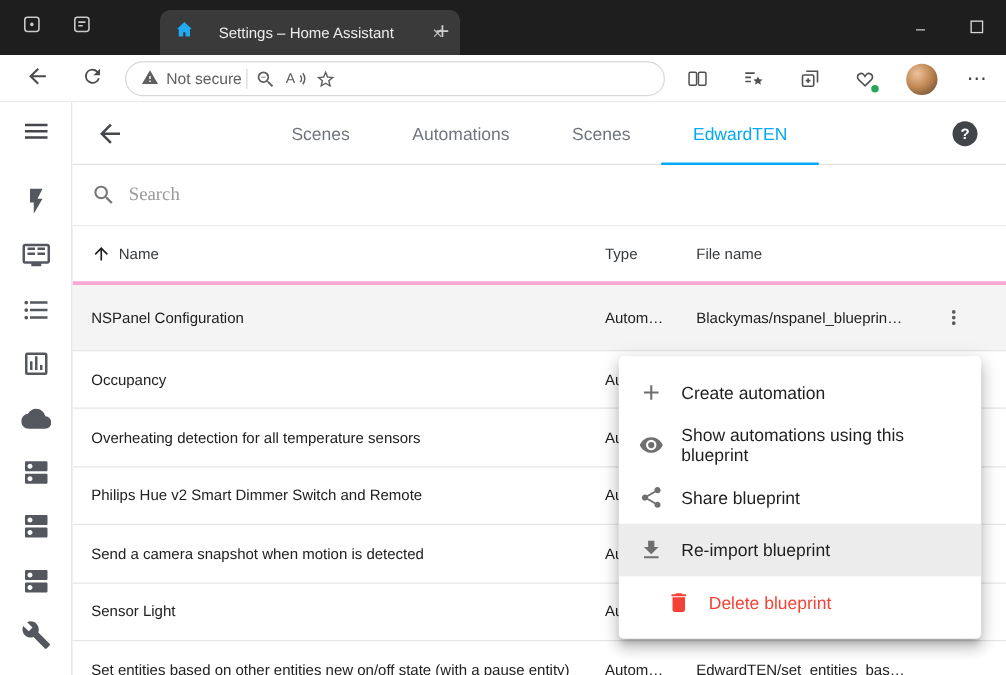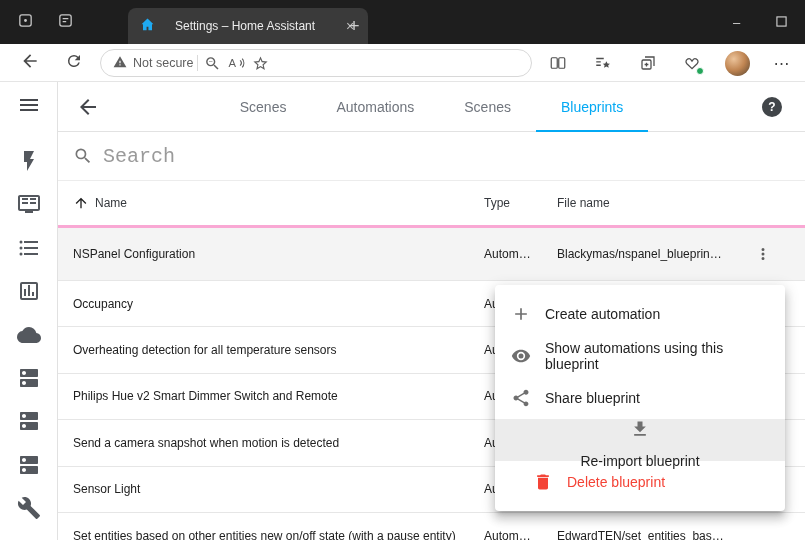--- a/index.html
+++ b/index.html
@@ -59,22 +59,22 @@
   .ab-tabs { position:absolute; left:0; top:0; width:100%; height:50px; display:flex; justify-content:center; }
   .ab-tab { padding:0 25px; display:flex; align-items:center; font-size:14px; color:#70757d; }
   .ab-tab.active { color:var(--accent); box-shadow:inset 0 -2px 0 var(--accent); font-weight:500; }
   .ab-help { position:absolute; right:23px; top:15px; width:20px; height:20px; border-radius:50%;
              background:#414549; color:#fff; font-size:12px; font-weight:bold;
              display:flex; align-items:center; justify-content:center; }
 
   .search-row { position:absolute; left:58px; top:50px; width:747px; height:49px; border-bottom:1px solid #ececec;
                 display:flex; align-items:center; padding-left:15px; gap:10px; background:#fff; }
   .search-ic { width:20px; height:20px; color:#767676; flex:none; }
-  .search-input { border:none; outline:none; font-size:20px; color:#212121; width:400px; background:transparent;
-                  font-family:Liberation Mono, monospace; }
+  .search-input { border:none; outline:none; font-size:15px; color:#212121; width:400px; background:transparent;
+                  font-family:Liberation Serif, serif; }
   .search-input::placeholder { color:#9a9a9a; }
 
   .table { position:absolute; left:58px; top:99px; width:747px; height:359px; overflow:hidden; }
   .thead { height:47px; border-bottom:3px solid #f9a8d4; display:flex; align-items:center;
            font-size:12px; font-weight:500; color:#35383d; }
   .sort-ic { width:16px; height:16px; color:#212121; flex:none; }
   .col-name { width:426px; padding-left:15px; display:flex; align-items:center; gap:6px;
               overflow:hidden; white-space:nowrap; text-overflow:ellipsis; }
   .col-type { width:73px; overflow:hidden; white-space:nowrap; }
   .col-file { flex:1; overflow:hidden; white-space:nowrap; }
@@ -84,21 +84,21 @@
   .trow.first { height:53px; background:var(--rowhl); }
   .kebab { width:24px; height:24px; color:#5c5c5c; display:flex; align-items:center; justify-content:center; }
 
   
   .ctx { position:absolute; left:495px; top:203px; width:290px; background:#fff; border-radius:4px;
          padding:8px 0; z-index:20;
          box-shadow:0 5px 5px -3px rgba(0,0,0,.2), 0 8px 10px 1px rgba(0,0,0,.14), 0 3px 14px 2px rgba(0,0,0,.12); }
   .ctx-item { height:42px; display:flex; align-items:center; padding:0 16px; gap:14px;
               font-size:14px; color:#1f1f1f; }
   .ctx-item .mi { width:20px; height:20px; color:#6f6f6f; flex:none; }
-  .ctx-item.hl { background:var(--menuhl);flex-direction:column; }
+  .ctx-item.hl { background:var(--menuhl); }
   .ctx-item.danger { color:var(--danger);padding-left:38px; }
   .ctx-item.danger .mi { color:var(--danger); }
 </style>
 </head>
 <body>
 
 <div class="titlebar">
   <div class="tb-left">
     <div class="tb-btn">
       <span>
@@ -281,21 +281,21 @@
   <div class="appbar">
     <span class="ab-back">
       <svg width="24" height="24" viewBox="0 0 24 24">
           <path fill="currentColor" d="M20 11H7.83l5.59-5.59L12 4l-8 8 8 8 1.41-1.41L7.83 13H20v-2z"></path>
         </svg>
     </span>
     <div class="ab-tabs">
       <span class="ab-tab">Scenes</span>
       <span class="ab-tab">Automations</span>
       <span class="ab-tab">Scenes</span>
-      <span class="ab-tab active">Blueprints</span>
+      <span class="ab-tab active">EdwardTEN</span>
     </div>
     <span class="ab-help">?</span>
   </div>
 
   <div class="search-row">
     <span class="search-ic">
       <svg width="20" height="20" viewBox="0 0 24 24">
           <path fill="currentColor" d="M15.5 14h-.79l-.28-.27A6.47 6.47 0 0 0 16 9.5 6.5 6.5 0 1 0 9.5 16c1.61 0 3.09-.59 4.23-1.57l.27.28v.79l5 4.99L20.49 19l-4.99-5zm-6 0C7.01 14 5 11.99 5 9.5S7.01 5 9.5 5 14 7.01 14 9.5 11.99 14 9.5 14z"></path>
         </svg>
     </span>

